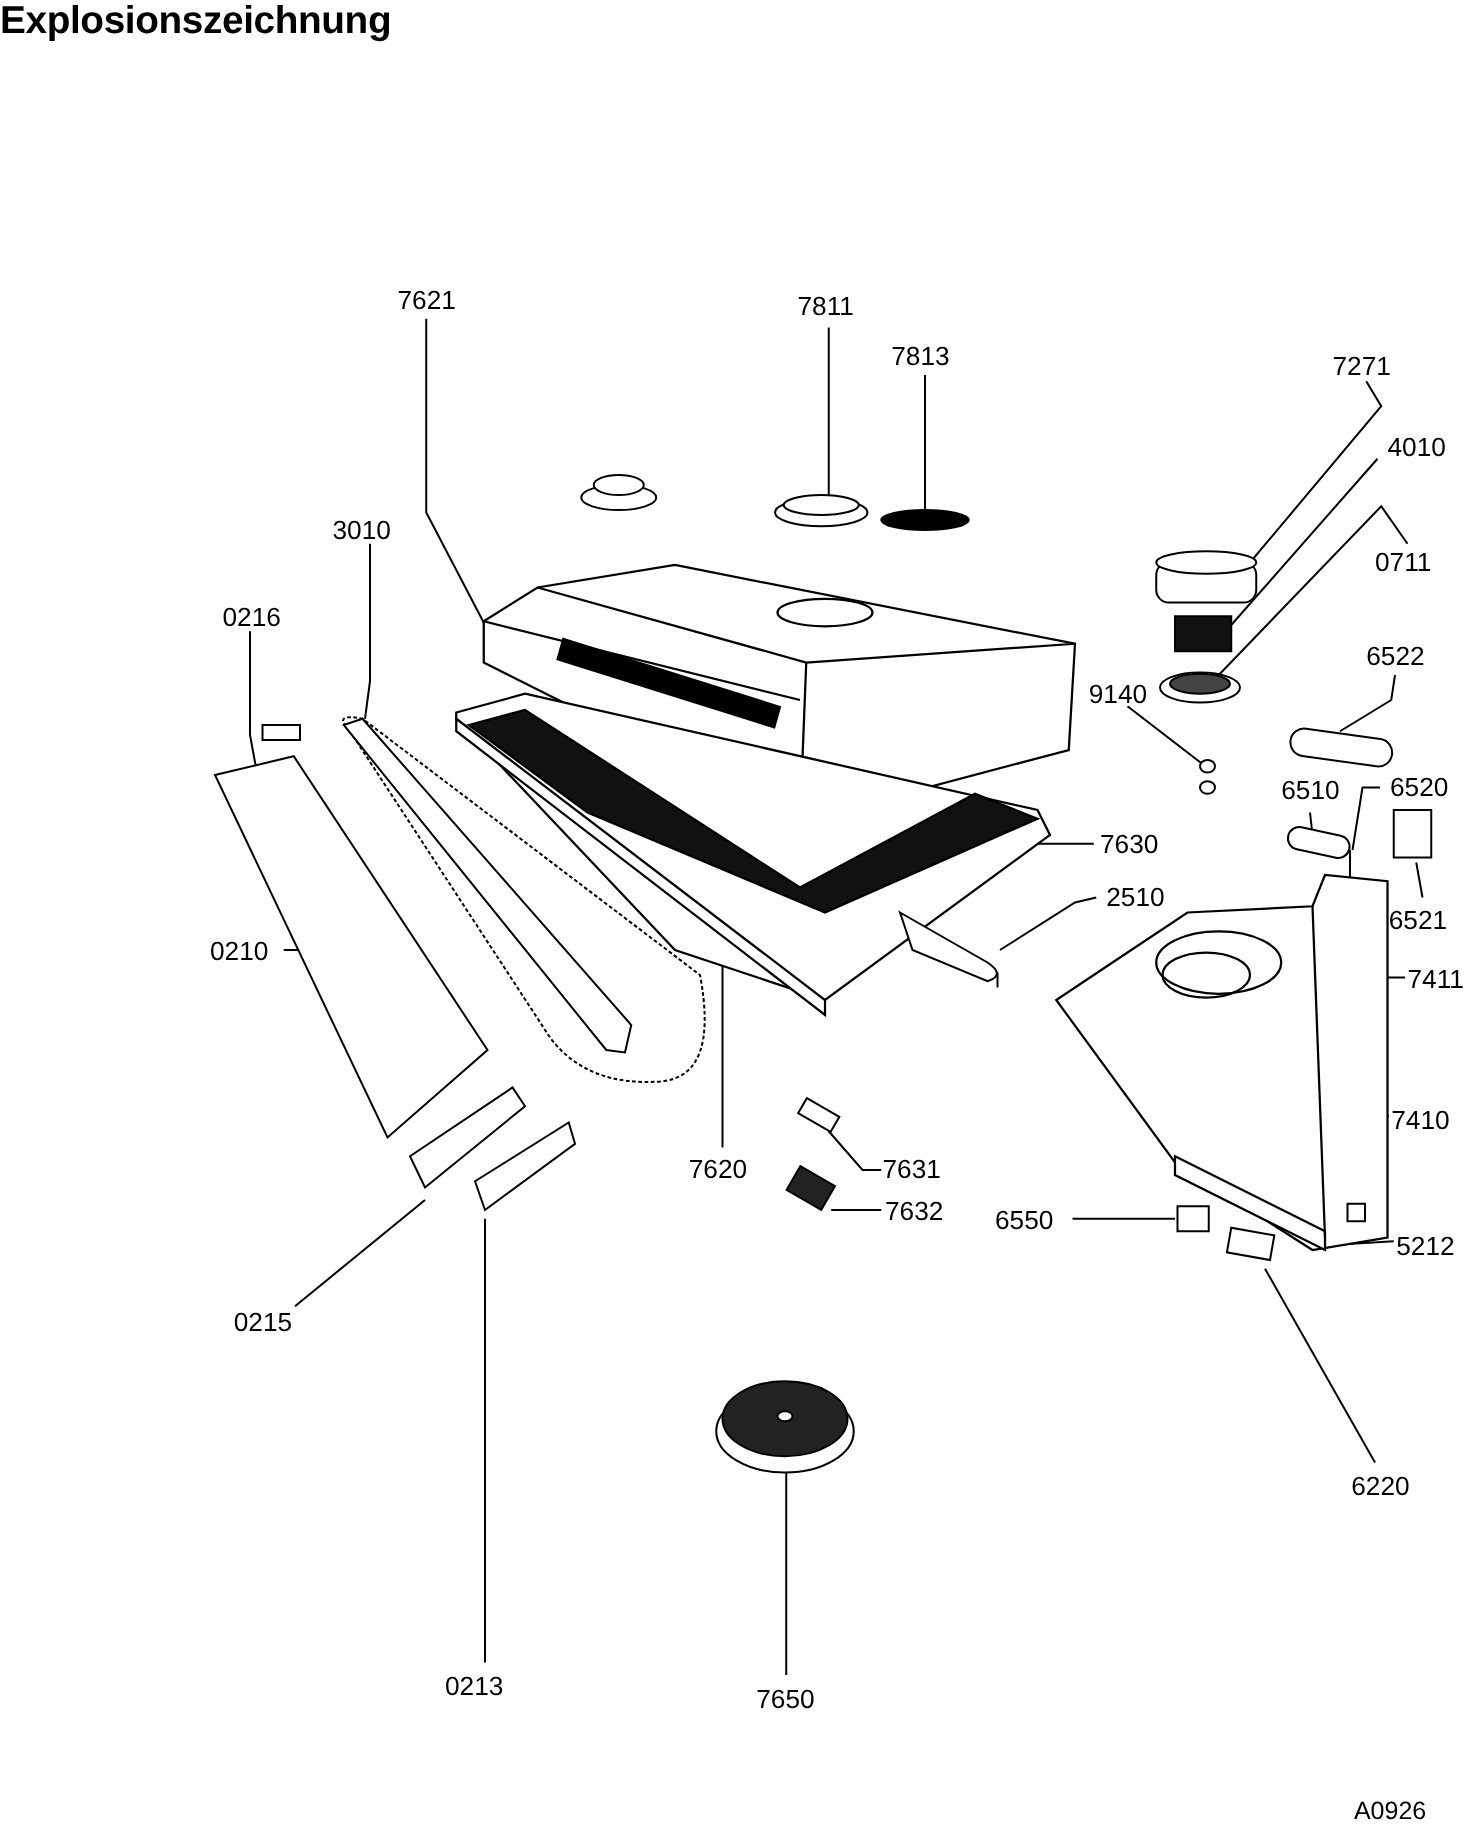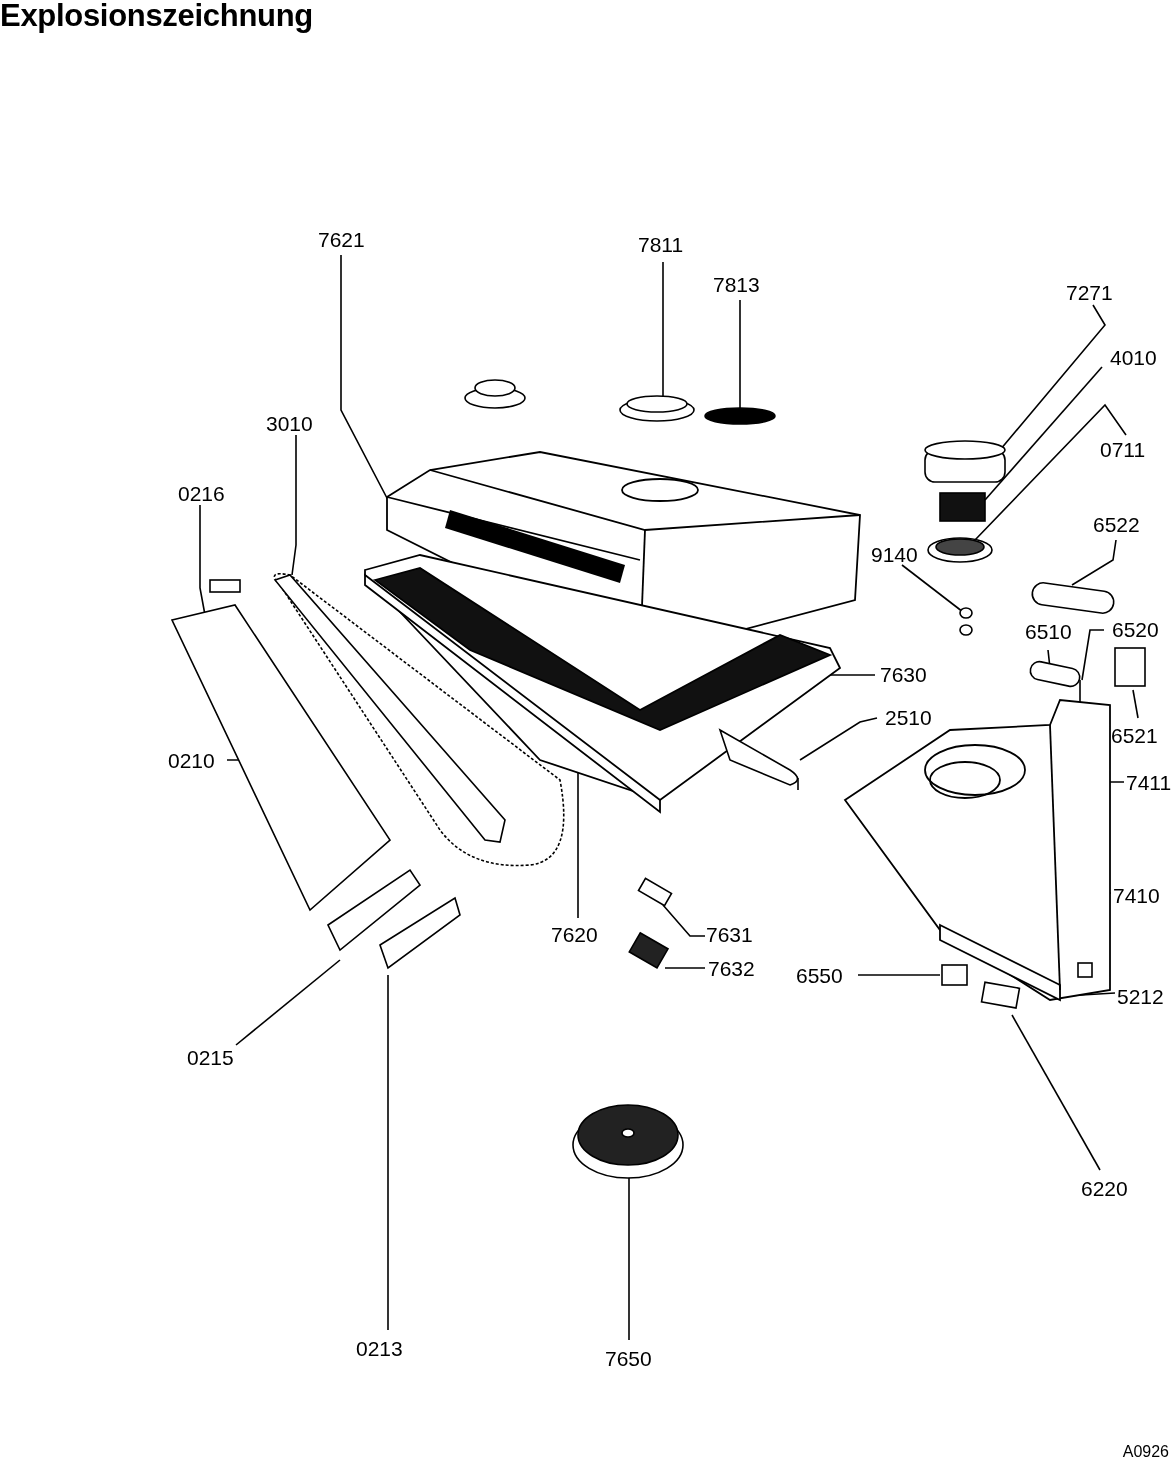--- a/index.html
+++ b/index.html
@@ -1,18 +1,18 @@
 <!DOCTYPE html>
 <html><head>
 <meta charset="utf-8">
 <style>
   html, body { margin:0; padding:0; background:#ffffff; }
   body { width:1173px; height:1467px; position:relative; overflow:hidden; font-family:"Liberation Sans", sans-serif; color:#000; }
   .title { position:absolute; left:0; top:-2px; font-size:31px; font-weight:bold; letter-spacing:-0.3px; }
-  .ref { position:absolute; right:4px; bottom:6px; font-size:16px; }
+  .ref { position:absolute; right:32px; bottom:6px; font-size:20px; }
   svg.diagram { position:absolute; left:0; top:0; }
   .lbl { font-family:"Liberation Sans", sans-serif; font-size:21px; fill:#000; }
 </style>
 </head>
 <body>
 
 <div class="title">Explosionszeichnung</div>
 
 <svg class="diagram" width="1173" height="1467" viewBox="0 0 1173 1467">
   <g fill="none" stroke="#000" stroke-width="1.6">

